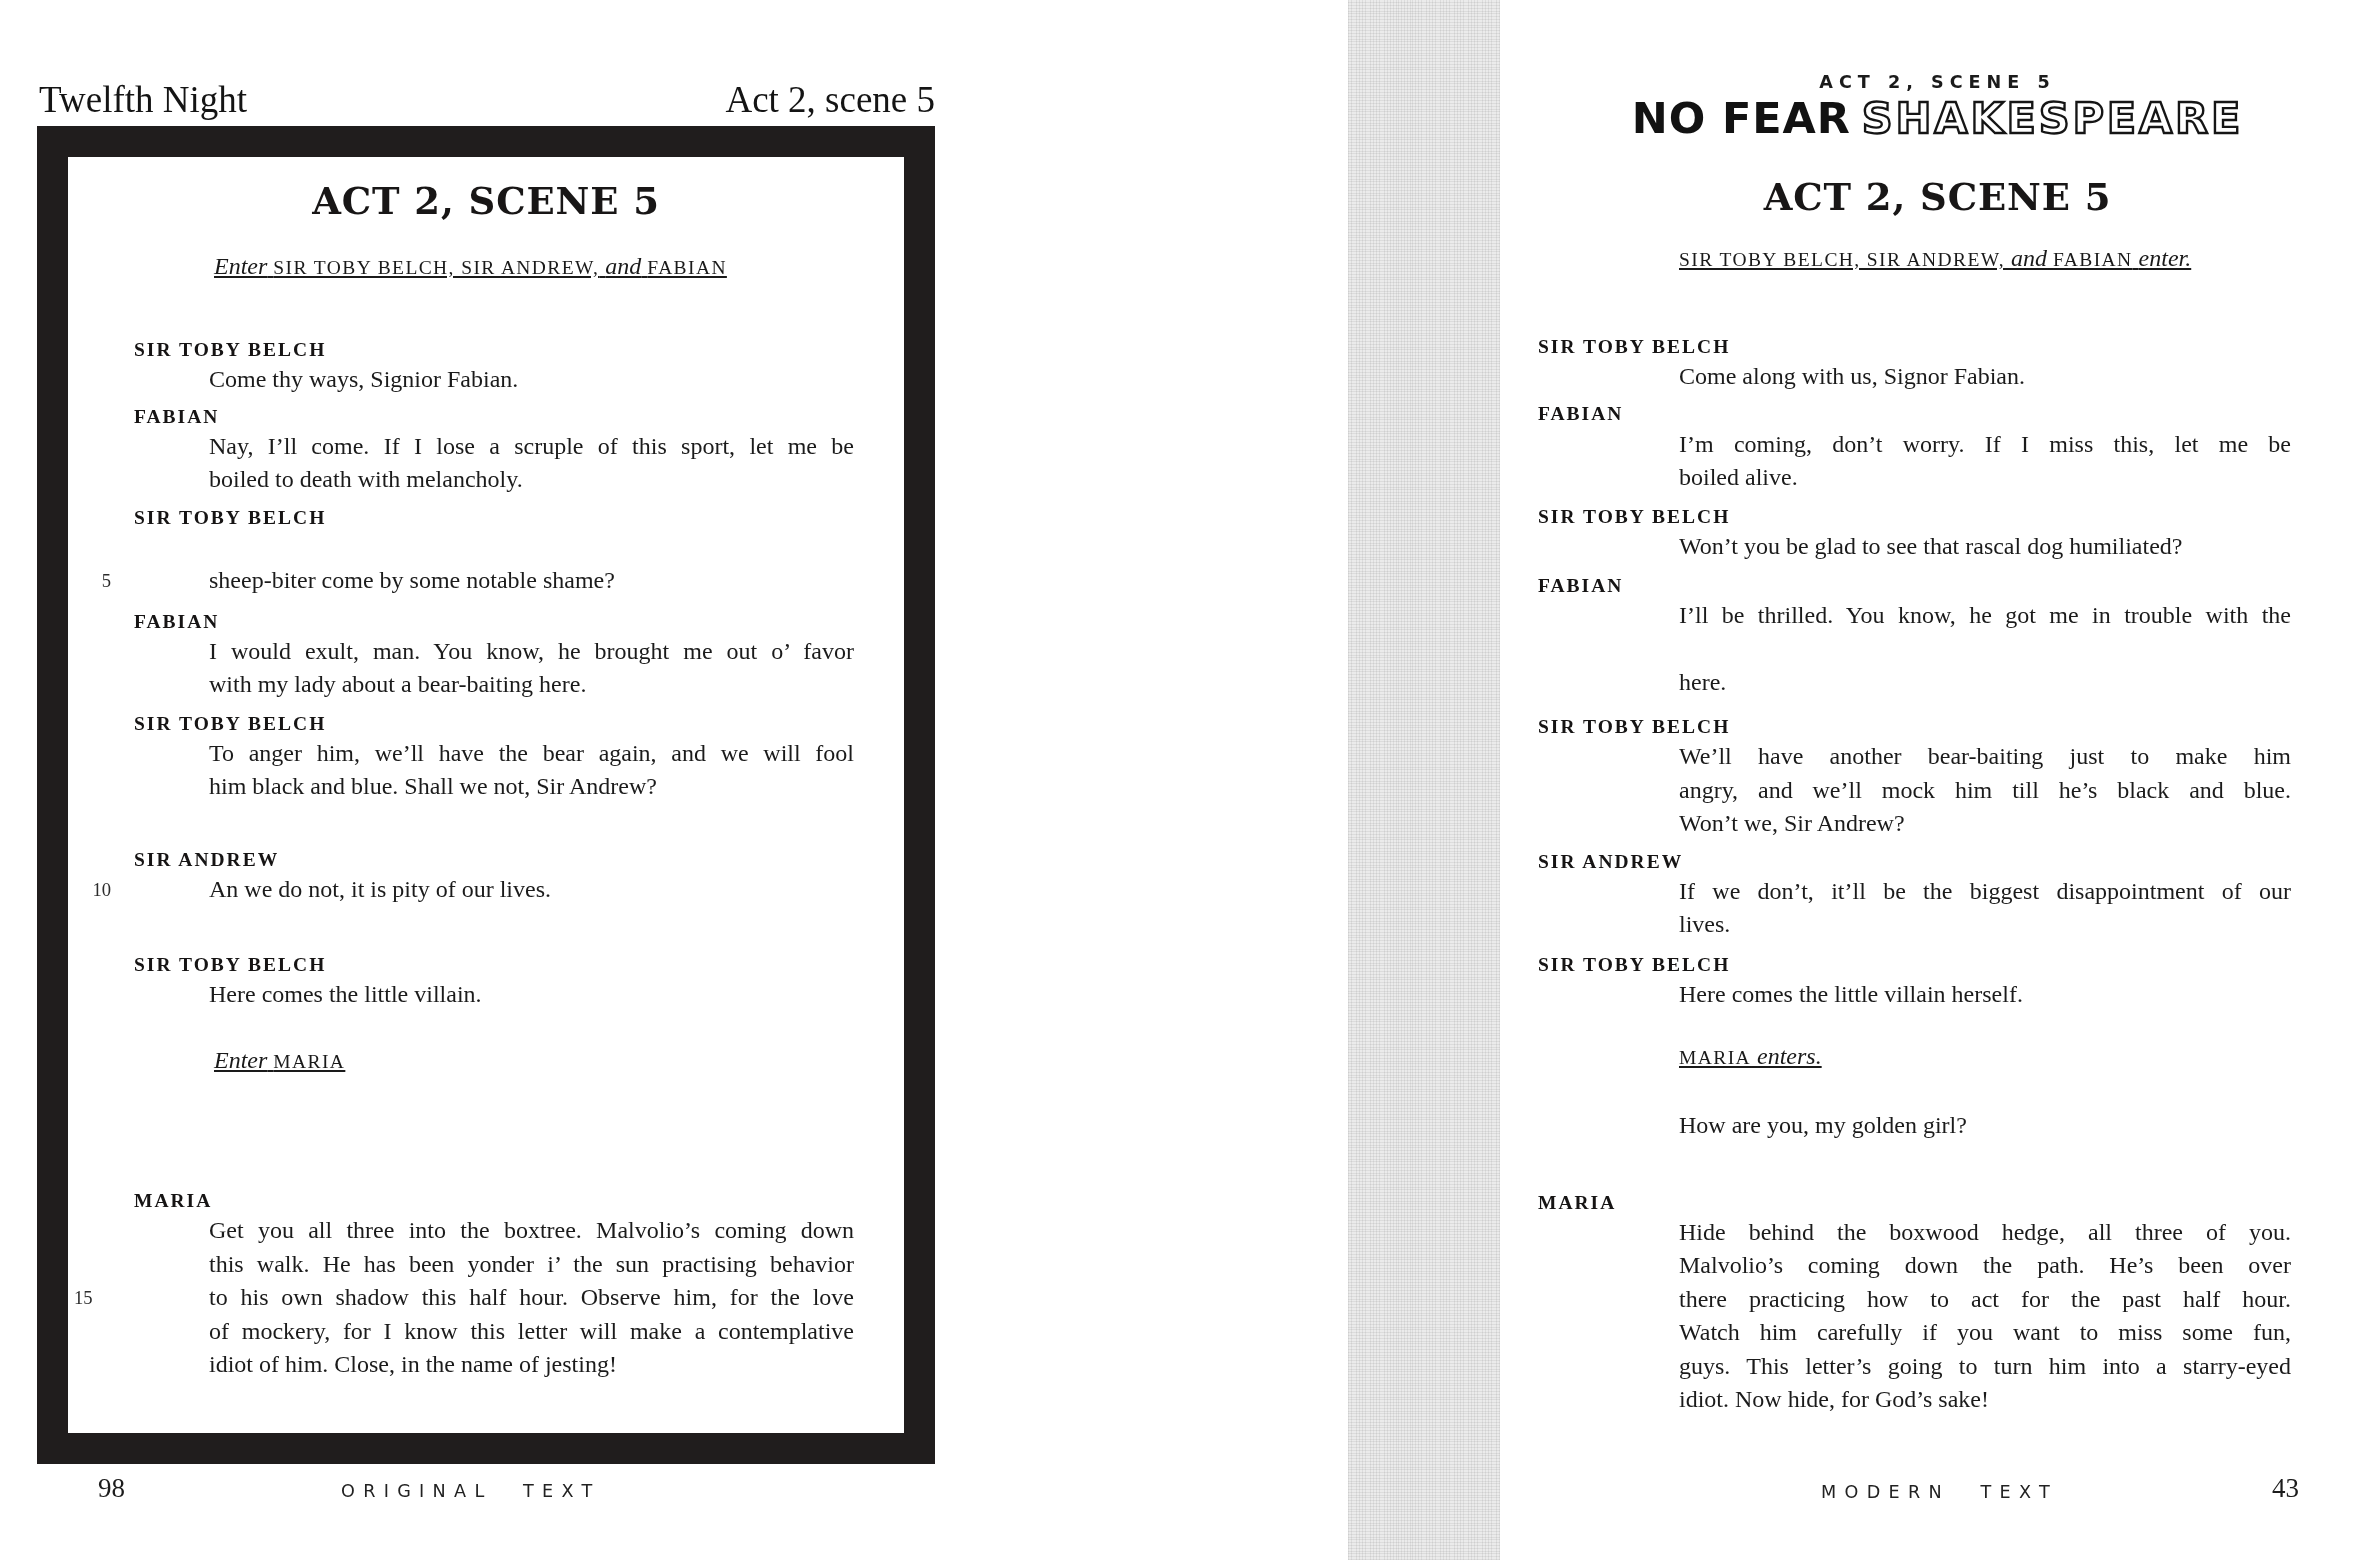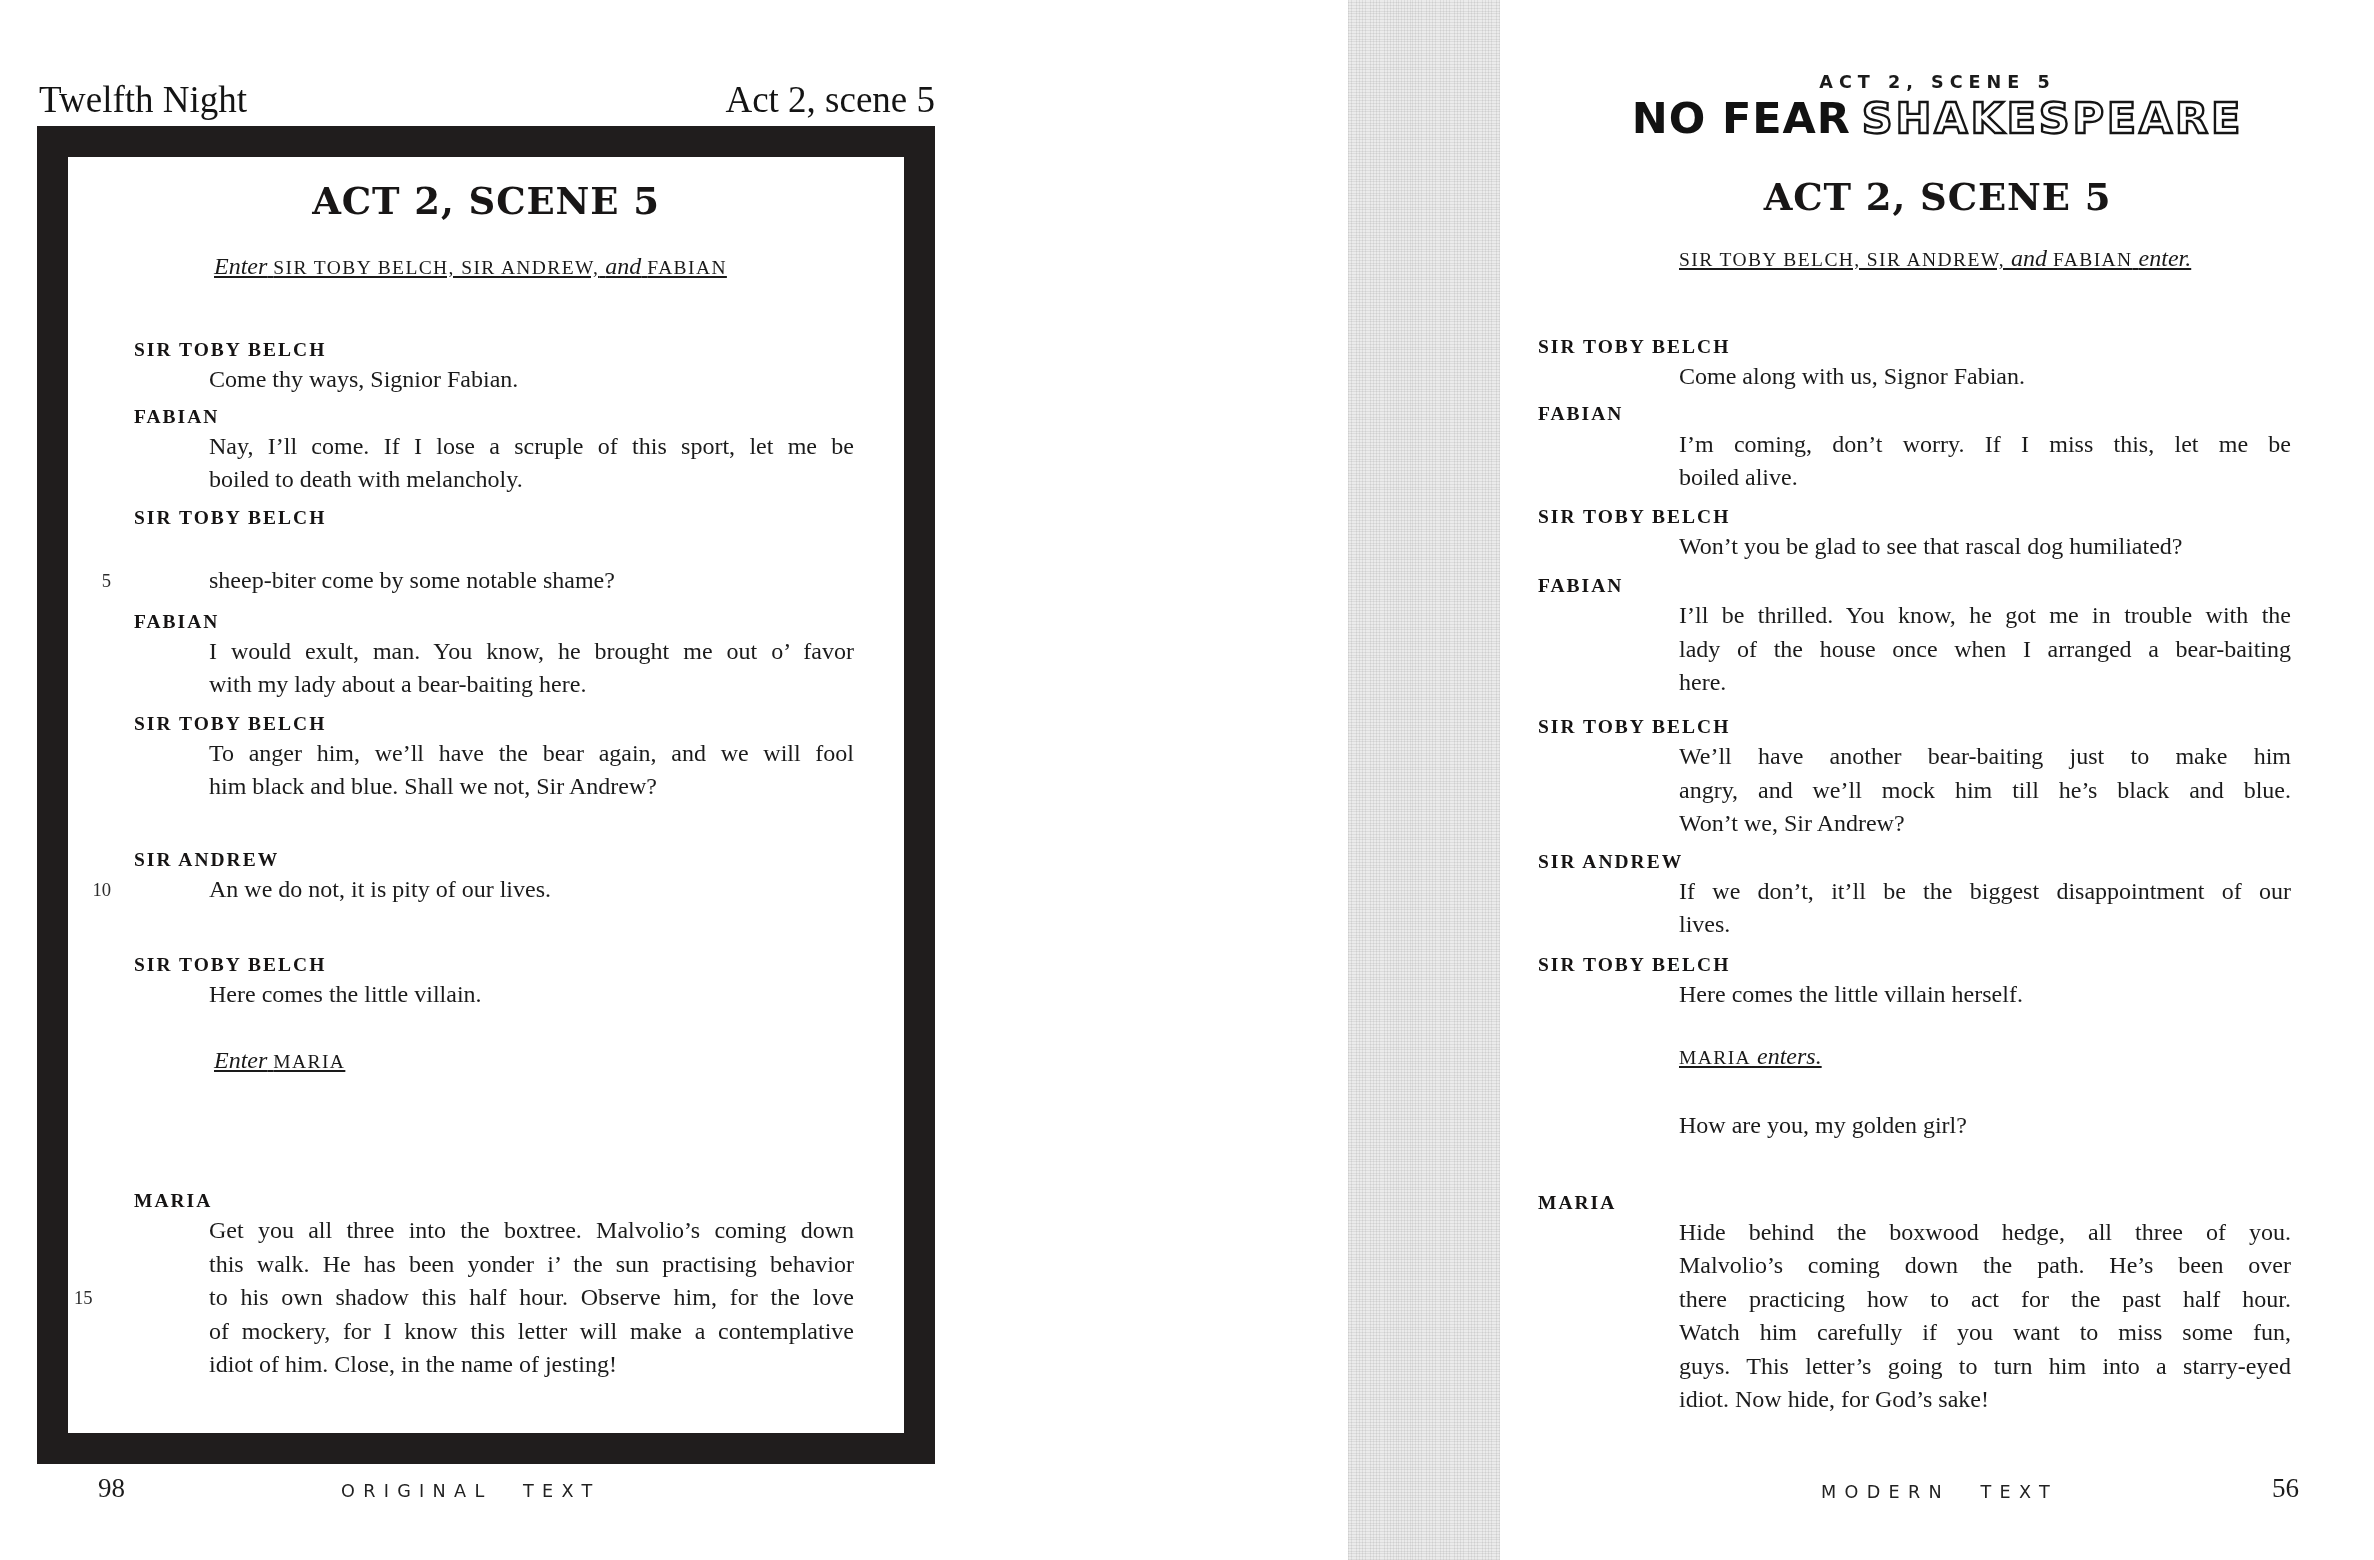--- a/index.html
+++ b/index.html
@@ -136,21 +136,20 @@
 
     <div class="speaker" style="top:403px;">FABIAN</div>
     <div class="ln j" style="top:428px;"><span>I’m coming, don’t worry. If I miss this, let me be</span></div>
     <div class="ln solo" style="top:461px;"><span>boiled alive.</span></div>
 
     <div class="speaker" style="top:506px;">SIR TOBY BELCH</div>
     <div class="ln solo" style="top:530px;"><span>Won’t you be glad to see that rascal dog humiliated?</span></div>
 
     <div class="speaker" style="top:575px;">FABIAN</div>
     <div class="ln j" style="top:599px;"><span>I’ll be thrilled. You know, he got me in trouble with the</span></div>
-    <div class="ln j" style="top:633px;"><span>lady of the house once when I arranged a bear-baiting</span></div>
     <div class="ln solo" style="top:666px;"><span>here.</span></div>
 
     <div class="speaker" style="top:716px;">SIR TOBY BELCH</div>
     <div class="ln j" style="top:740px;"><span>We’ll have another bear-baiting just to make him</span></div>
     <div class="ln j" style="top:774px;"><span>angry, and we’ll mock him till he’s black and blue.</span></div>
     <div class="ln solo" style="top:807px;"><span>Won’t we, Sir Andrew?</span></div>
 
     <div class="speaker" style="top:851px;">SIR ANDREW</div>
     <div class="ln j" style="top:875px;"><span>If we don’t, it’ll be the biggest disappointment of our</span></div>
     <div class="ln solo" style="top:908px;"><span>lives.</span></div>
@@ -167,17 +166,17 @@
 
     <div class="speaker" style="top:1192px;">MARIA</div>
     <div class="ln j" style="top:1216px;"><span>Hide behind the boxwood hedge, all three of you.</span></div>
     <div class="ln j" style="top:1249px;"><span>Malvolio’s coming down the path. He’s been over</span></div>
     <div class="ln j" style="top:1283px;"><span>there practicing how to act for the past half hour.</span></div>
     <div class="ln j" style="top:1316px;"><span>Watch him carefully if you want to miss some fun,</span></div>
     <div class="ln j" style="top:1350px;"><span>guys. This letter’s going to turn him into a starry-eyed</span></div>
     <div class="ln solo" style="top:1383px;"><span>idiot. Now hide, for God’s sake!</span></div>
 
     <div class="ft-label" style="left:321px; top:1482px;">MODERN TEXT</div>
-    <div class="pg-num" style="left:772px; top:1473px;">56</div>
+    <div class="pg-num" style="left:772px; top:1473px;">43</div>
   </div>
 
 </div>
 
 
 </body></html>

